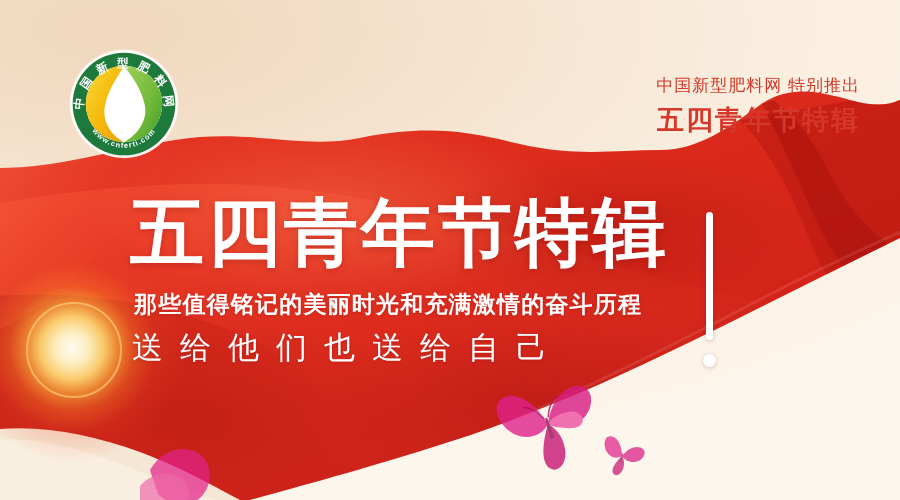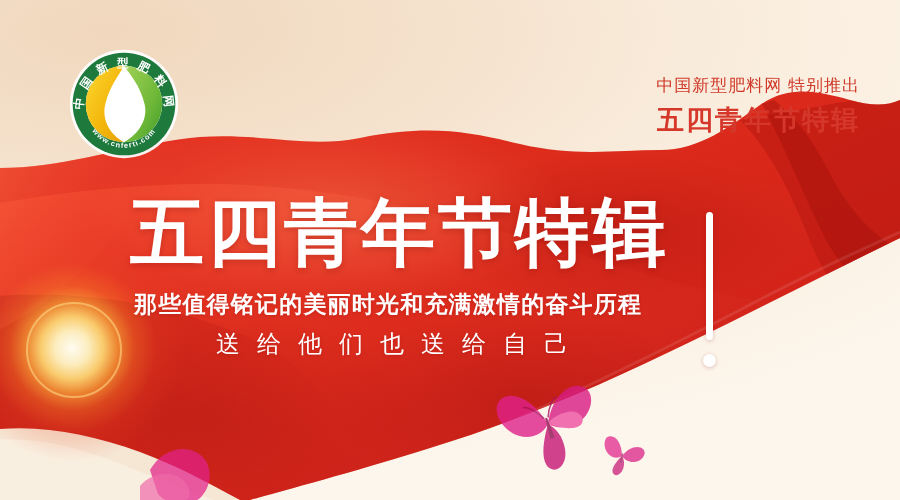--- a/index.html
+++ b/index.html
@@ -107,27 +107,26 @@
     color: #ffffff;
     letter-spacing: 1.2px;
     line-height: 1.1;
     white-space: nowrap;
     text-shadow: 0 1px 3px rgba(120,10,10,0.25);
     font-weight: bold;
   }
   .tagline {
     margin-top: 14px;
     margin-left: 2px;
-    font-size: 24px;
+    font-size: 31px;
     color: #ffffff;
     letter-spacing: 17px;
     line-height: 1.1;
     white-space: nowrap;
     text-shadow: 0 1px 3px rgba(120,10,10,0.25);
-    text-align: center;
   }
 
   
   .accent {
     position: absolute;
     left: 706px; top: 212px;
     z-index: 8;
   }
   .accent-bar {
     width: 7px;

